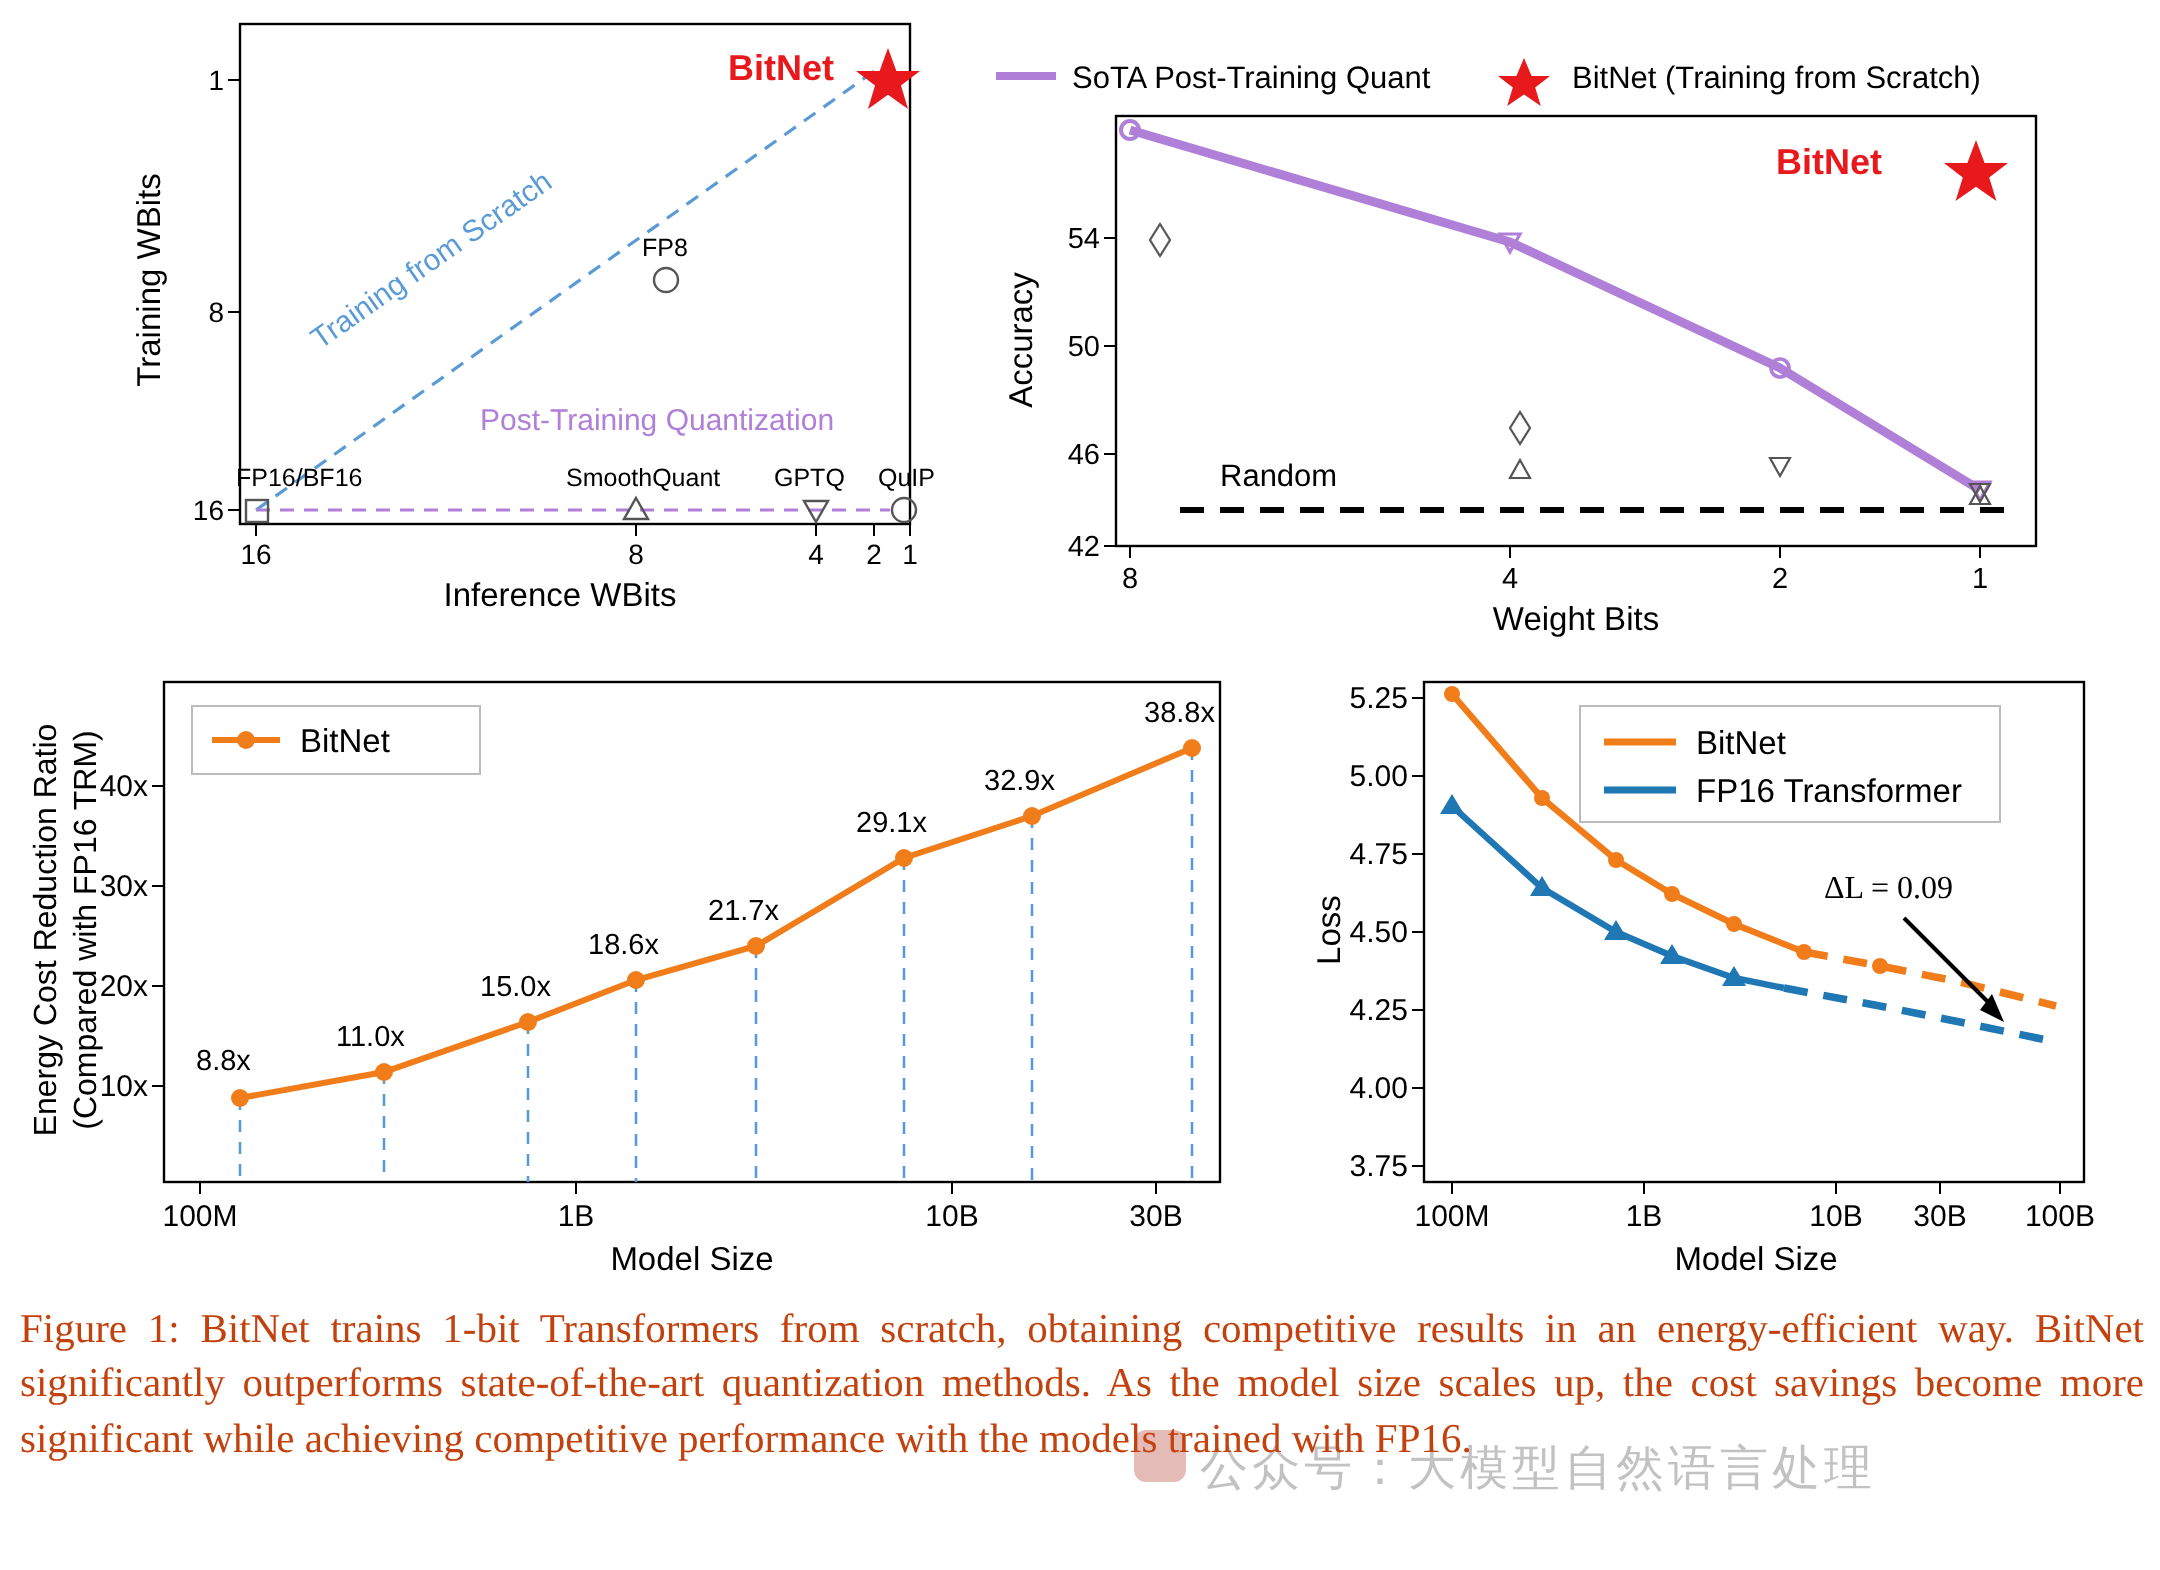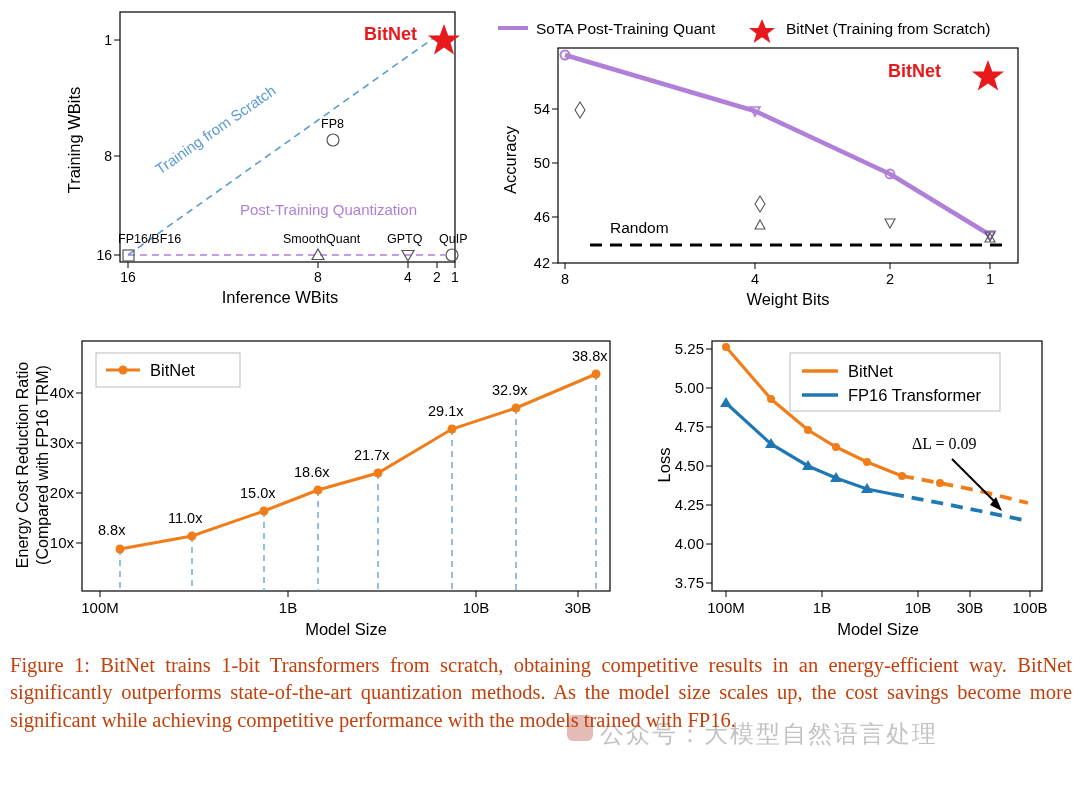--- a/index.html
+++ b/index.html
@@ -74,21 +74,21 @@
   <line x1="278" y1="262" x2="278" y2="268" stroke="#000"></line>
   <line x1="368" y1="262" x2="368" y2="268" stroke="#000"></line>
   <line x1="397" y1="262" x2="397" y2="268" stroke="#000"></line>
   <line x1="415" y1="262" x2="415" y2="268" stroke="#000"></line>
 
   <text x="240" y="303" font-size="16.5" text-anchor="middle" fill="#000">Inference WBits</text>
   <text x="40" y="140" font-size="16.5" text-anchor="middle" fill="#000" transform="rotate(-90 40 140)">Training WBits</text>
 </svg>
 </div>
 
-<div class="fig" style="left:490px;top:0px;">
+<div class="fig" style="left:490px;top:10px;">
 <svg width="580" height="310" viewBox="0 0 580 310">
 
   <line x1="8" y1="28" x2="38" y2="28" stroke="#b07fd8" stroke-width="4"></line>
   <text x="46" y="34" font-size="15.5" fill="#000">SoTA Post-Training Quant</text>
   <polygon points="272,19 275.8,28 285,28 277.6,33.8 280.4,43 272,37.3 263.6,43 266.4,33.8 259,28 268.2,28" fill="#e8191c"></polygon>
   <text x="296" y="34" font-size="15.5" fill="#000">BitNet (Training from Scratch)</text>
 
   <rect x="68" y="48" width="460" height="215" fill="none" stroke="#000" stroke-width="1.2"></rect>
 
   <polyline points="75,55 265,111 400,174 500,235" fill="none" stroke="#b07fd8" stroke-width="4.5" stroke-linejoin="round"></polyline>

